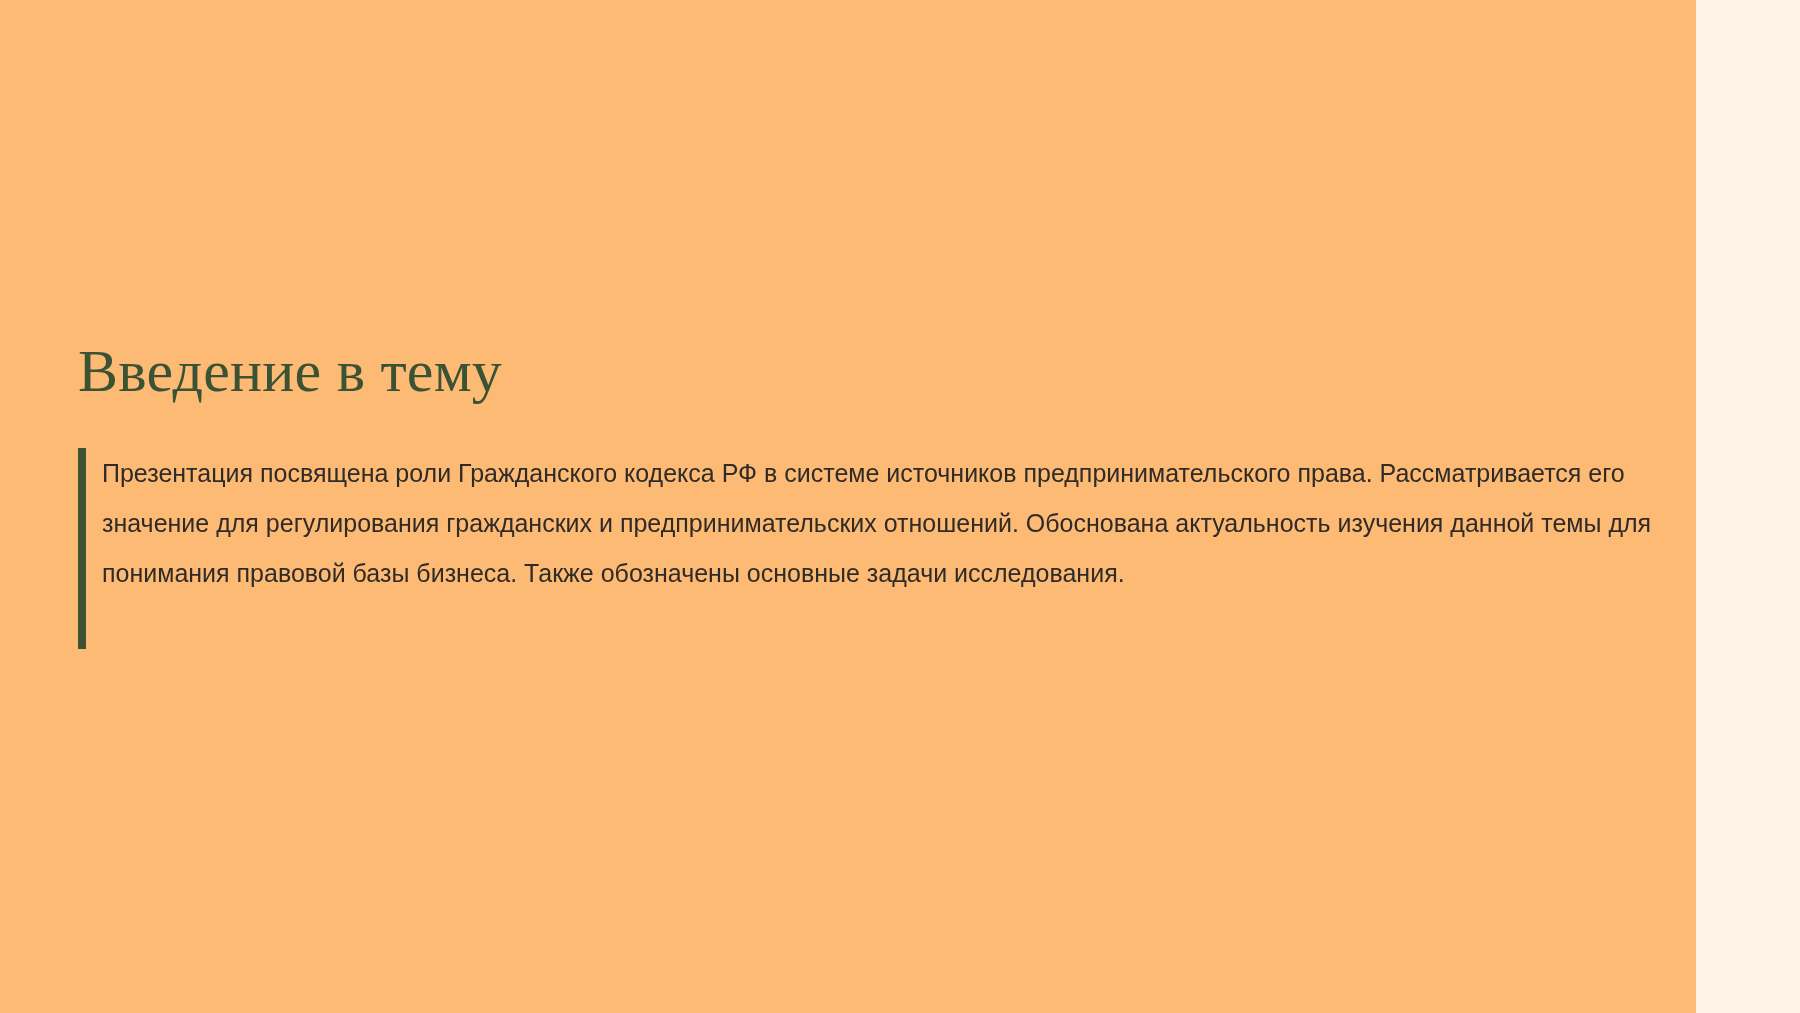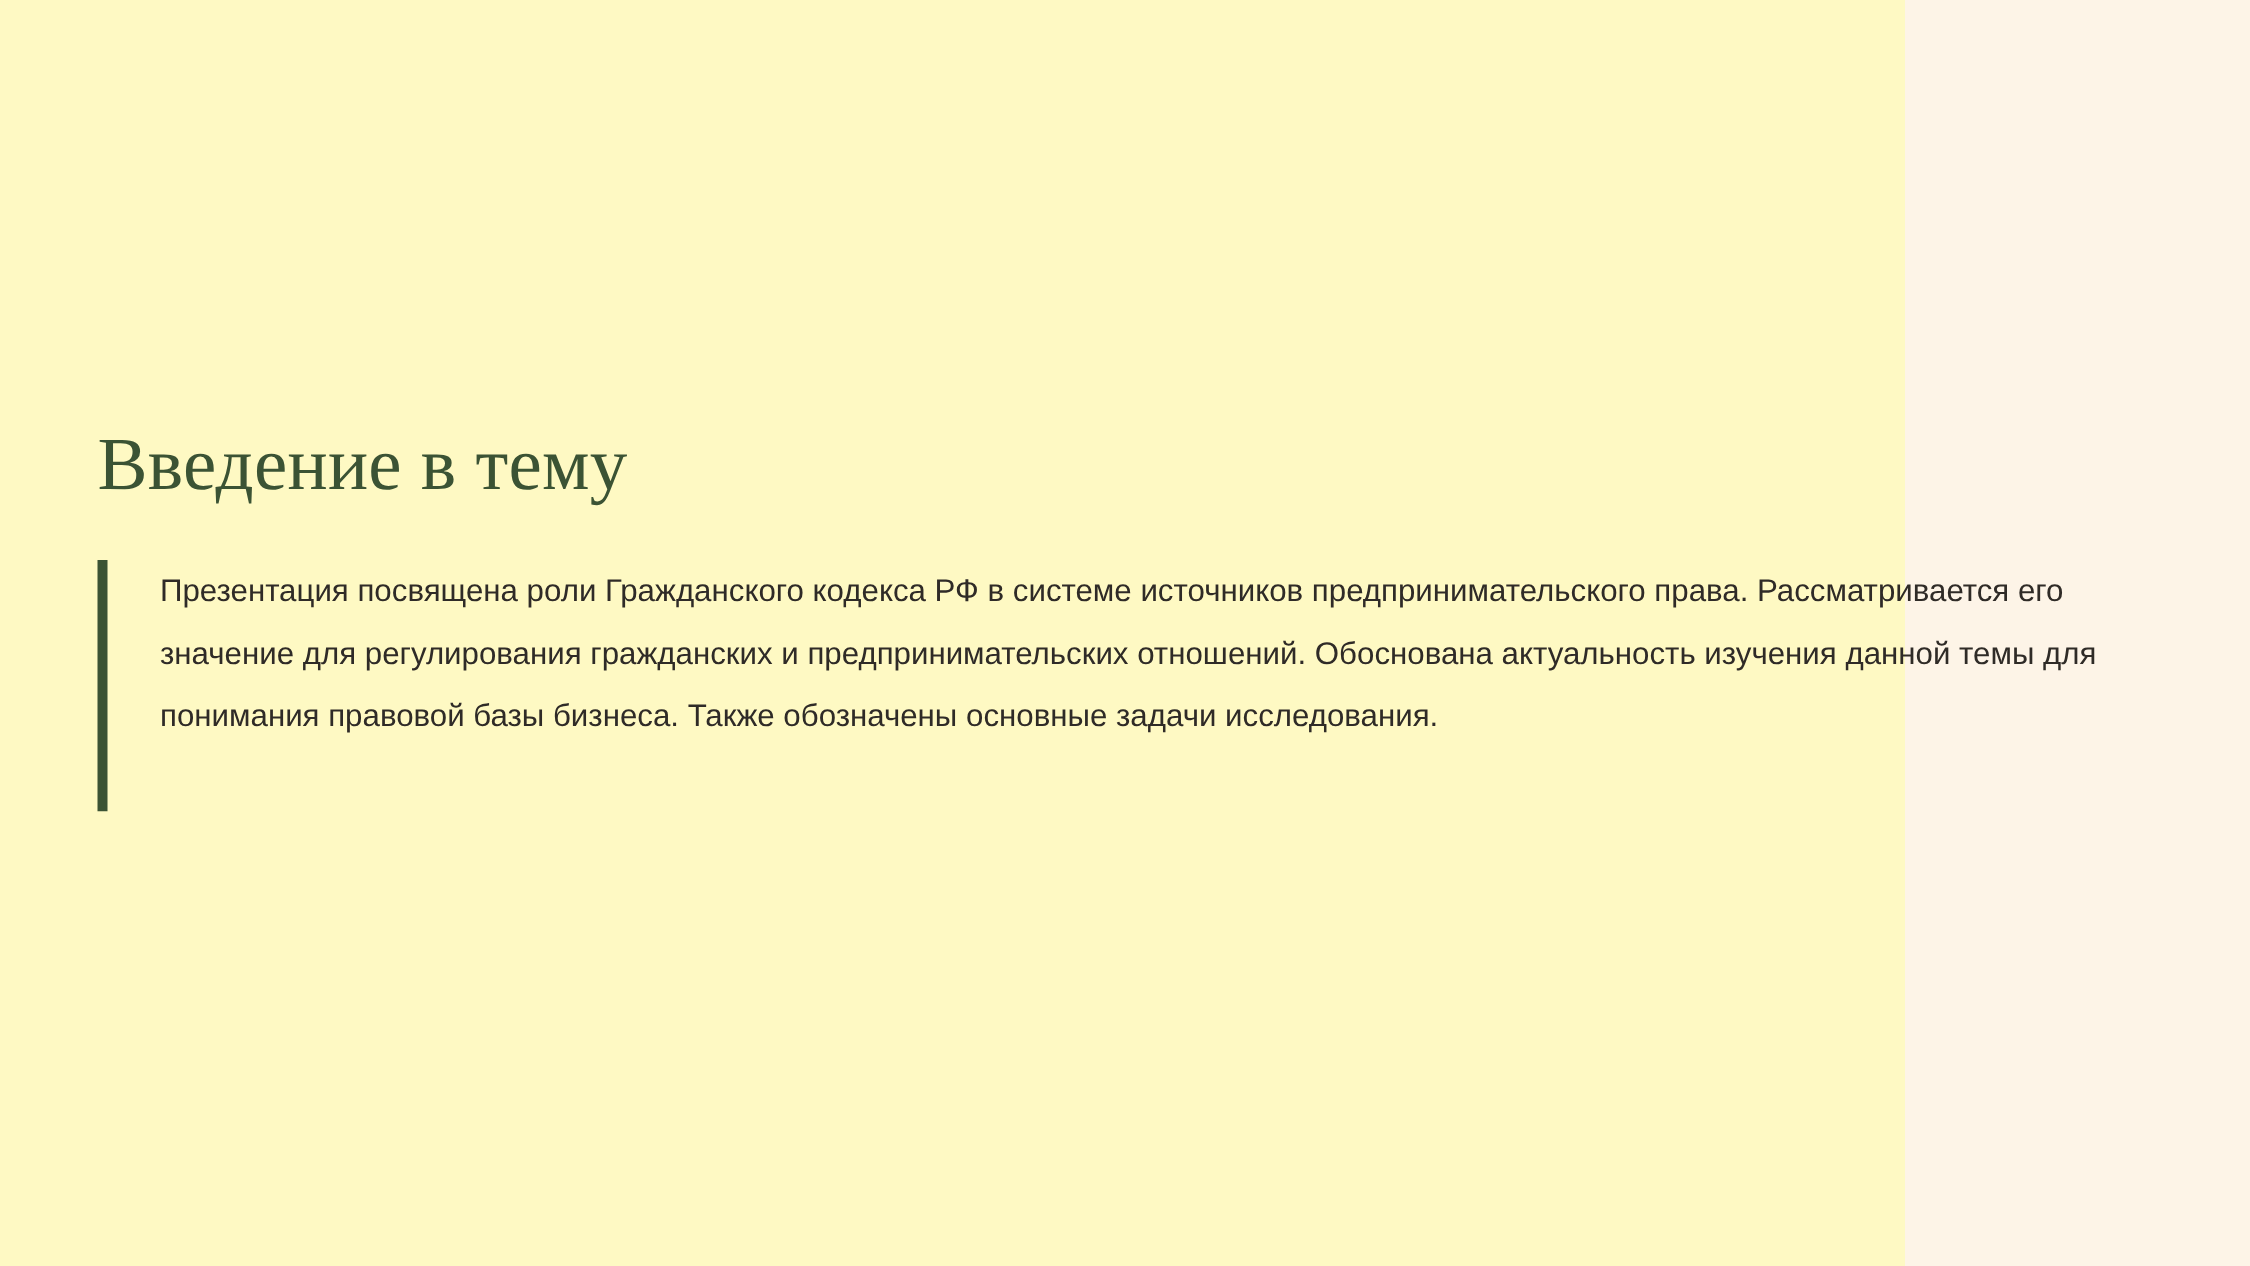--- a/index.html
+++ b/index.html
@@ -11,23 +11,23 @@
     width: 1800px;
     height: 1013px;
     overflow: hidden;
     background: #fdf4e7;
     font-family: "Liberation Sans", sans-serif;
     -webkit-font-smoothing: antialiased;
   }
 
   .slide {
     position: relative;
-    width: 1524px;
+    width: 1696px;
     height: 1013px;
-    background: #fef9c3;
+    background: #fdba74;
     box-sizing: border-box;
   }
 
   .slide-body {
     position: absolute;
     left: 78px;
     top: 340px;
     width: 1640px;
   }
 
@@ -39,21 +39,21 @@
     color: #3b5334;
     letter-spacing: 0.2px;
     margin: 0;
     padding: 0;
     white-space: nowrap;
   }
 
   .quote-block {
     position: relative;
     margin-top: 44px;
-    padding-left: 50px;
+    padding-left: 24px;
     box-sizing: border-box;
   }
 
   .accent-bar {
     position: absolute;
     left: 0;
     top: 0;
     width: 8px;
     height: 201px;
     background: #3b5334;

